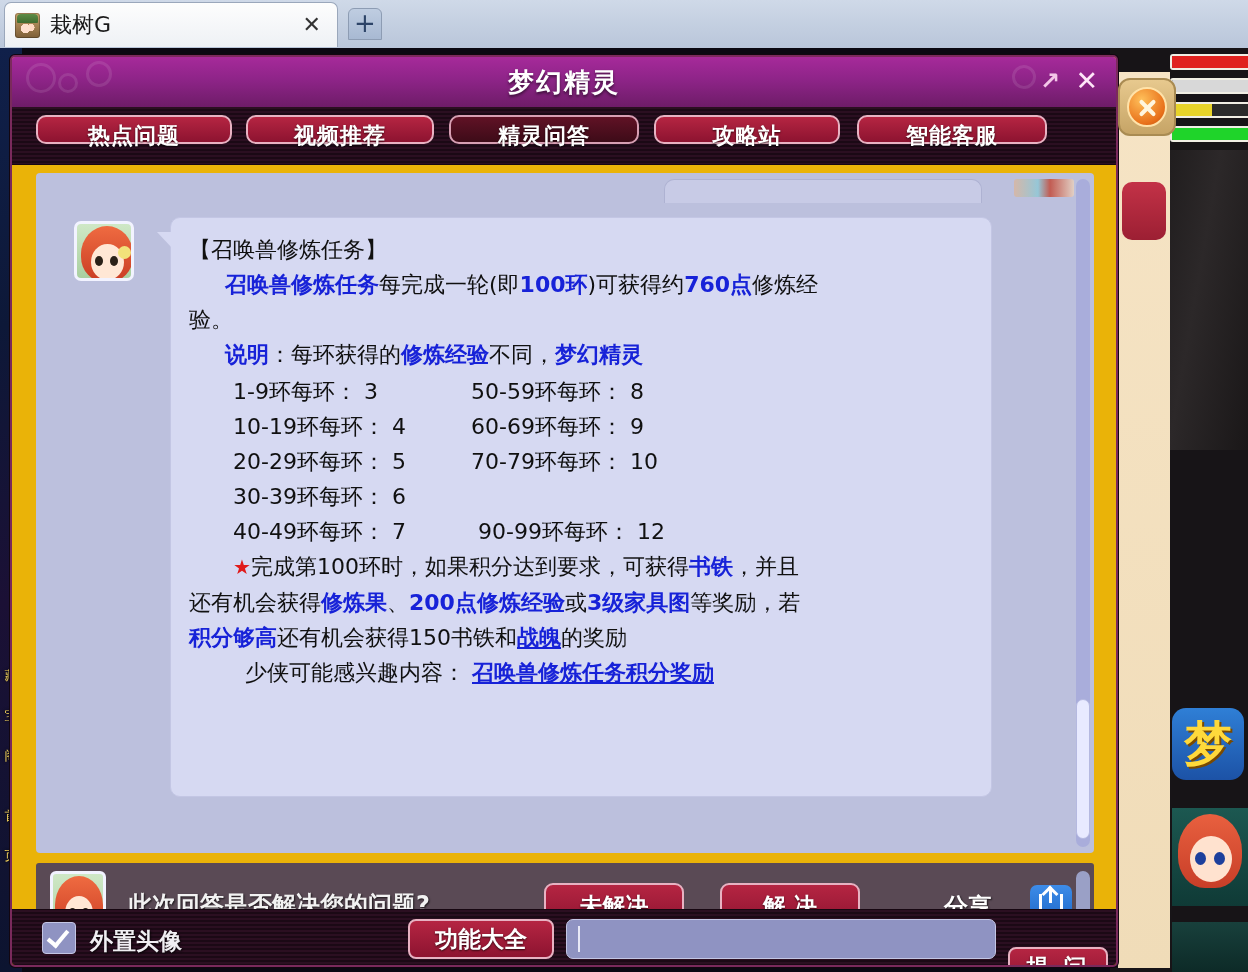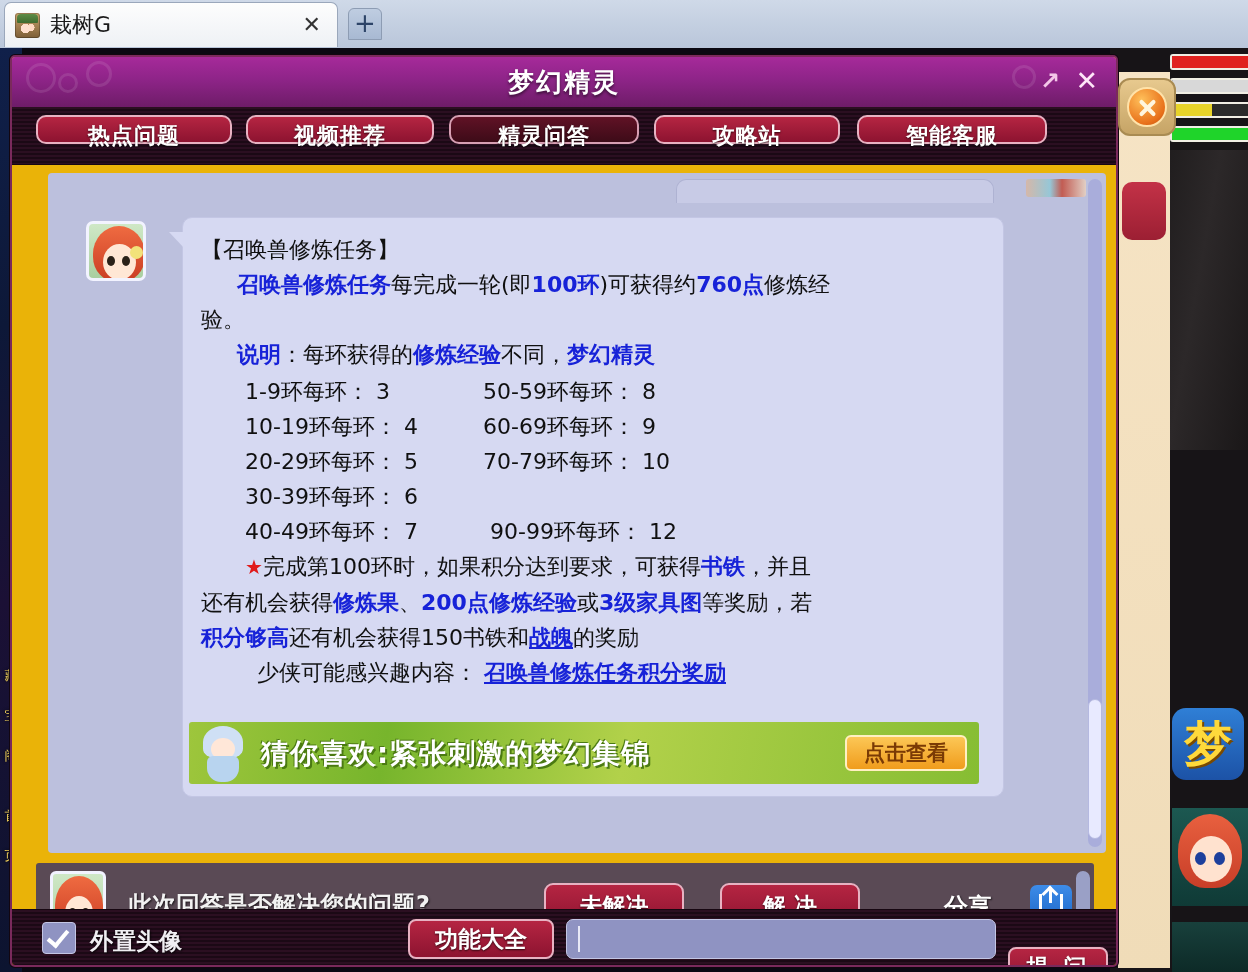--- a/index.html
+++ b/index.html
@@ -199,21 +199,20 @@
   #nav2{left:437px; width:190px;}
   #nav3{left:642px; width:186px;}
   #nav4{left:845px; width:190px;}
 
   
   #chatarea{
     position:absolute; left:24px; top:116px; width:1058px; height:680px;
     background:#bcc0dd;
     border-radius:4px;
     overflow:hidden;
-    margin-left:12px;
   }
   
   #ghost-bubble{
     position:absolute; left:628px; top:6px; width:318px; height:24px;
     background:#c8cbe6; border:1px solid #aeb2d2;
     border-radius:10px 10px 0 0; border-bottom:none;
   }
   #ghost-avatar{
     position:absolute; left:978px; top:6px; width:60px; height:18px;
     background:linear-gradient(90deg,#d9b6a0,#8fc8d6 40%,#c34a3a 60%,#e8d2c0);
@@ -555,29 +554,20 @@
         </div>
 
         <div class="line" style="text-indent:44px"><span class="star">★</span><span>完成第100环时，如果积分达到要求，可获得</span><span class="blue">书铁</span><span>，并且</span></div>
 
         <div class="line"><span>还有机会获得</span><span class="blue">修炼果</span><span>、</span><span class="blue">200点修炼经验</span><span>或</span><span class="blue">3级家具图</span><span>等奖励，若</span></div>
 
         <div class="line"><span class="blue">积分够高</span><span>还有机会获得150书铁和</span><span class="link">战魄</span><span>的奖励</span></div>
 
         <div class="line" style="text-indent:56px"><span>少侠可能感兴趣内容：</span>&nbsp;<span class="link">召唤兽修炼任务积分奖励</span></div>
 
-        <div id="banner">
-          <div id="banner-sprite">
-            <div class="bhair"></div>
-            <div class="bface"></div>
-            <div class="bbody"></div>
-          </div>
-          <div id="banner-text">猜你喜欢:紧张刺激的梦幻集锦</div>
-          <div id="banner-btn">点击查看</div>
-        </div>
       </div>
 
       <div id="content-scroll">
         <div id="content-thumb"></div>
       </div>
     </div>
 
     <div id="feedback">
       <div id="fb-avatar">
         <div class="hair"></div>

